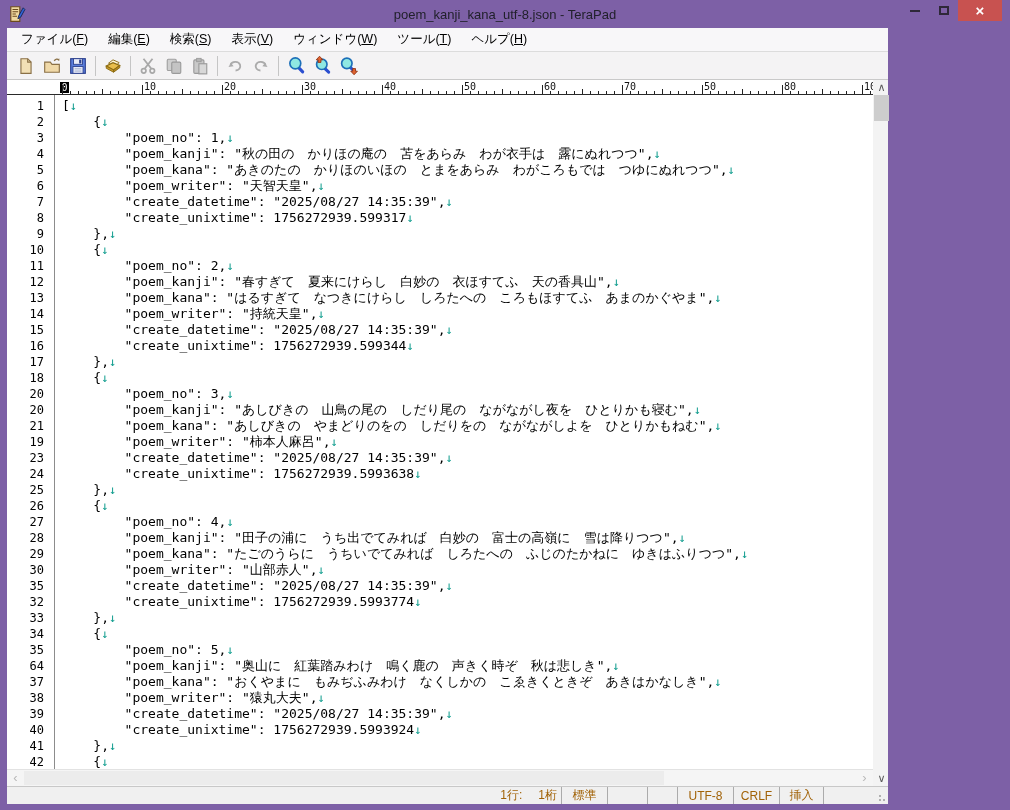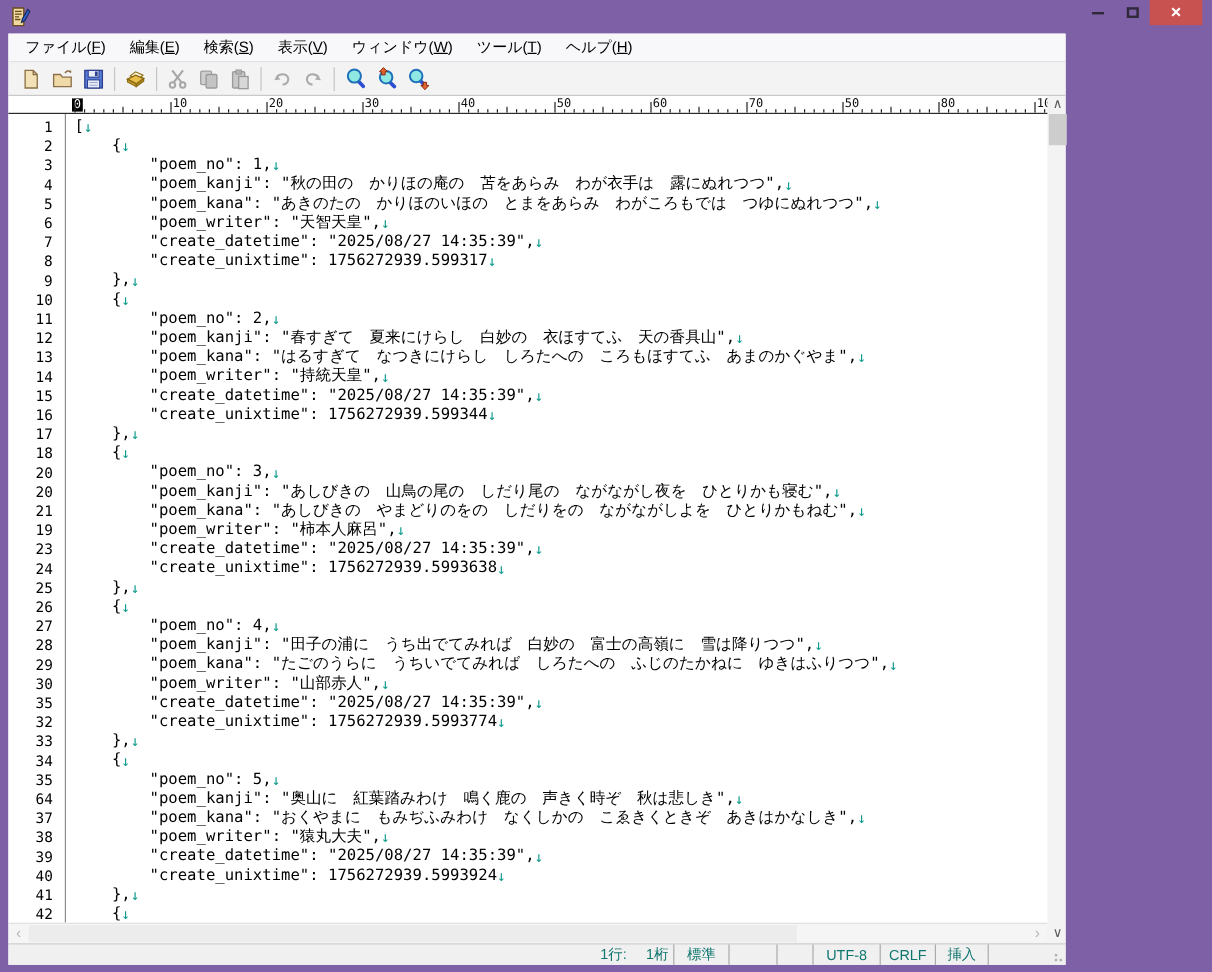--- a/index.html
+++ b/index.html
@@ -55,41 +55,42 @@
   .h-arrow.left { left:0; } .h-arrow.right { right:0; }
   .h-thumb { position:absolute; left:17px; top:1px; height:14px; width:640px; background:#ececec; }
 
   .vscroll { width:17px; background:#f3f3f3; position:relative; }
   .v-arrow { position:absolute; left:0; width:17px; height:15px; color:#5a5a5a; font-size:11px; text-align:center; line-height:15px; }
   .v-arrow.up { top:0; } .v-arrow.down { bottom:0; }
   .v-thumb { position:absolute; left:1px; top:15px; width:15px; height:26px; background:#cdcdcd; }
 
   
   .statusbar { height:18px; background:#f0f0f0; border-top:1px solid #c8c8c8; display:flex; align-items:stretch;
-               font-size:12px; color:#0f766e;padding-left:24px; }
+               font-size:12px; color:#a16207;padding-left:24px; }
   .sb-spacer { flex:1; }
   .sb-cell { border-left:1px solid #ababab; display:flex; align-items:center; justify-content:center; padding:0 4px; }
   .sb-cell.first { border-left:none; justify-content:flex-end; }
   .sb-cursor-line { margin-right:16px; }
   .sb-grip { width:13px; display:flex; align-items:flex-end; justify-content:flex-end; padding:0 2px 2px 0; }
   .grip-dot { width:2px; height:2px; background:#b0b0b0; margin:1px; }
   .w-cursor { width:120px; } .w-mode { width:46px; } .w-e1 { width:40px; } .w-e2 { width:30px; }
   .w-enc { width:56px; } .w-eol { width:46px; } .w-ins { width:44px; } .w-tail { width:52px; }
 </style>
 </head>
 <body>
 
 <div class="window">
 
   <div class="titlebar">
     <svg class="app-icon" viewBox="0 0 16 16">
       <path d="M2.5 1.5h8v13h-8z" fill="#efd9a0" stroke="#6b4a1e" stroke-width="1"></path>
       <path d="M4 4h5M4 6h5M4 8h3M4 10h4" stroke="#6b4a1e" stroke-width="1" fill="none"></path>
       <path d="M13.5 2.5 L9.5 9.5 L8.8 12.2 L11.3 10.8 L15 4z" fill="#2f62d8" stroke="#16264f" stroke-width="0.8"></path>
     </svg>
+    <div class="title-text">poem_kanji_kana_utf-8.json - TeraPad</div>
     <div class="win-controls">
       <div class="win-btn">
           <div class="min-glyph"></div>
         </div>
       <div class="win-btn">
           <div class="max-glyph"></div>
         </div>
       <div class="win-btn close-btn">
           <div class="close-glyph">×</div>
         </div>

